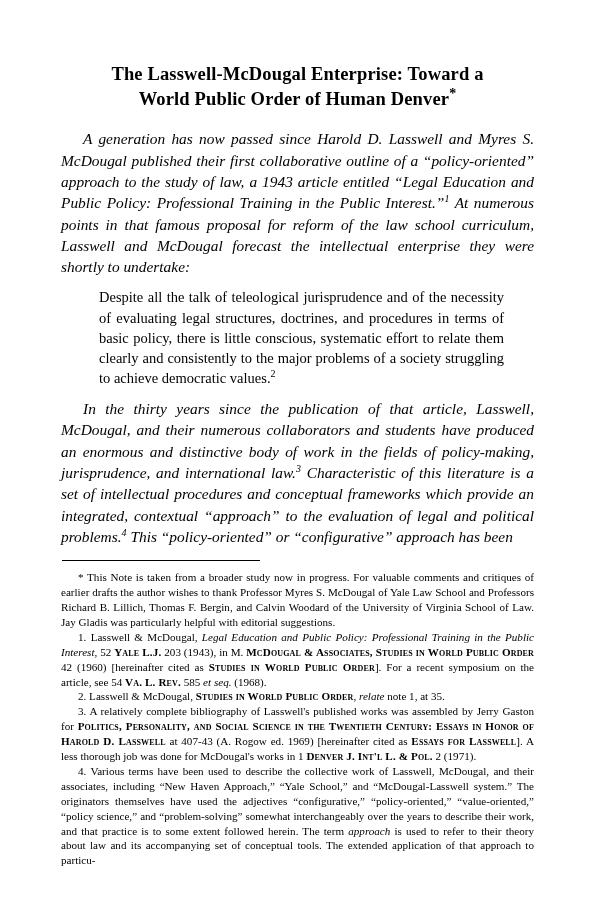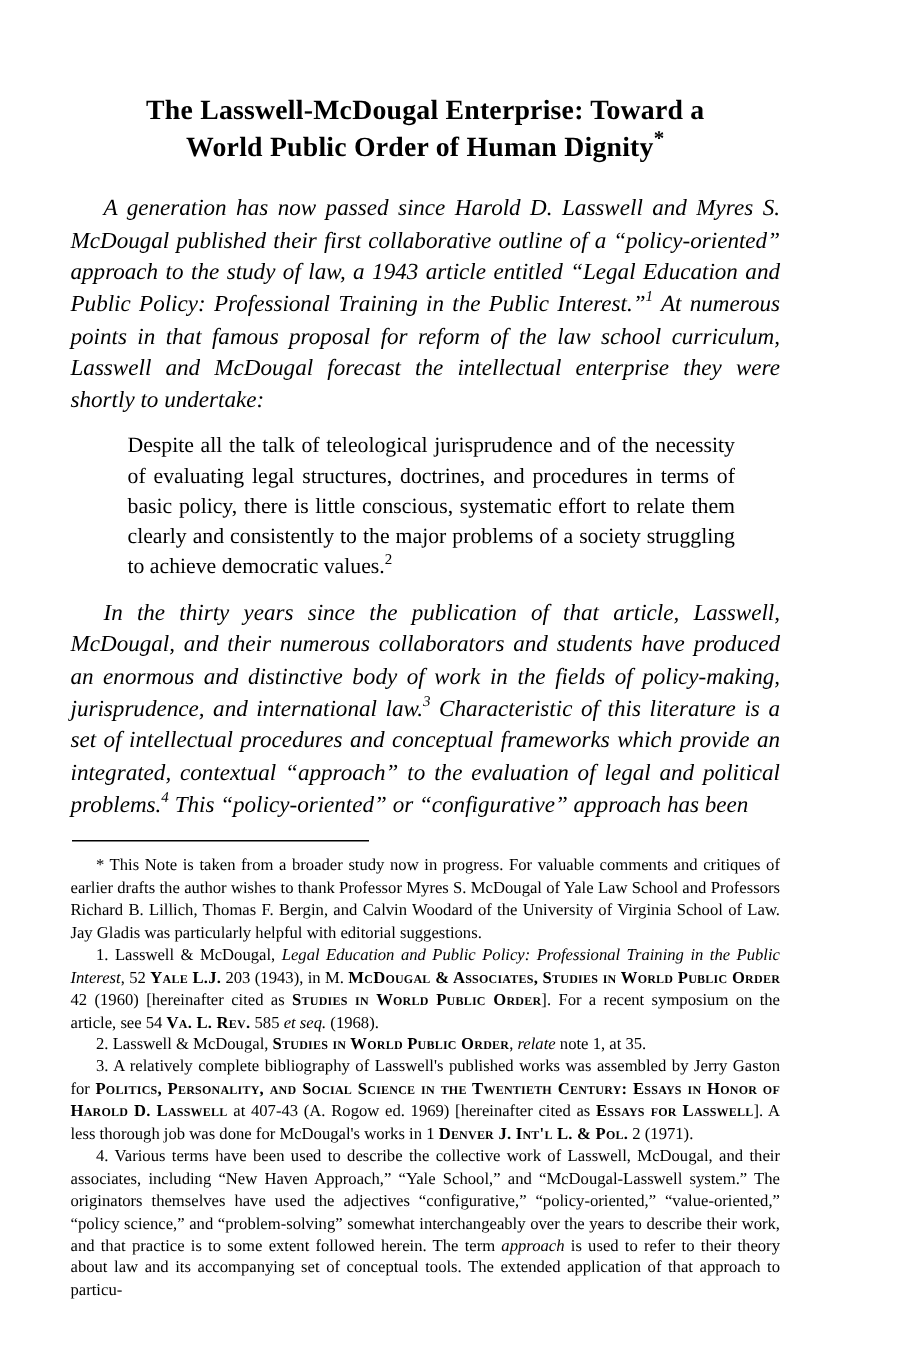--- a/index.html
+++ b/index.html
@@ -13,20 +13,21 @@
     font-family: "Liberation Serif", "DejaVu Serif", serif;
     color: #000000;
     overflow: hidden;
   }
   .page {
     position: relative;
     width: 532px;
     height: 907px;
     box-sizing: border-box;
     padding: 62px 88px 0 47px;
+    margin-left: 14px;
   }
   .content {
     width: 473px;
   }
 
   
   .title {
     font-size: 18.5px;
     font-weight: bold;
     text-align: center;
@@ -103,21 +104,21 @@
   }
 </style>
 </head>
 <body>
 
 <div class="page">
   <div class="content">
 
     <h1 class="title">
       <span>The Lasswell-McDougal Enterprise: Toward a</span><br>
-      <span>World Public Order of Human Dignity</span><span class="sup">*</span>
+      <span>World Public Order of Human Denver</span><span class="sup">*</span>
     </h1>
 
     <p class="para"><span>A generation has now passed since Harold D. Lasswell and Myres S. McDougal published their first collaborative outline of a “policy-oriented” approach to the study of law, a 1943 article entitled “Legal Education and Public Policy: Professional Training in the Public Interest.”</span><sup class="fn">1</sup> <span>At numerous points in that famous proposal for reform of the law school curriculum, Lasswell and McDougal forecast the intellectual enterprise they were shortly to undertake:</span></p>
 
     <p class="blockquote"><span>Despite all the talk of teleological jurisprudence and of the necessity of evaluating legal structures, doctrines, and procedures in terms of basic policy, there is little conscious, systematic effort to relate them clearly and consistently to the major problems of a society struggling to achieve democratic values.</span><sup class="fn">2</sup></p>
 
     <p class="para gap-after-quote"><span>In the thirty years since the publication of that article, Lasswell, McDougal, and their numerous collaborators and students have produced an enormous and distinctive body of work in the fields of policy-making, jurisprudence, and international law.</span><sup class="fn">3</sup><span> Characteristic of this literature is a set of intellectual procedures and conceptual frameworks which provide an integrated, contextual “approach” to the evaluation of legal and political problems.</span><sup class="fn">4</sup><span> This “policy-oriented” or “configurative” approach has been</span></p>
 
     <hr class="fn-rule">
 

